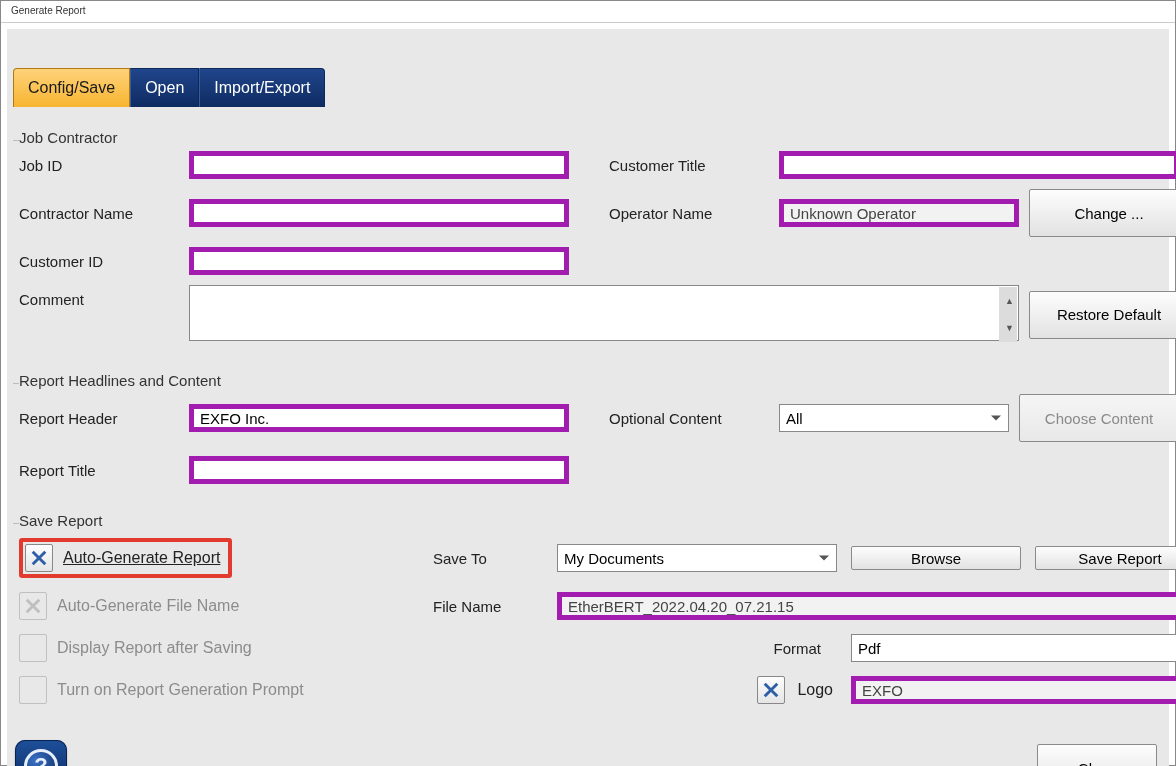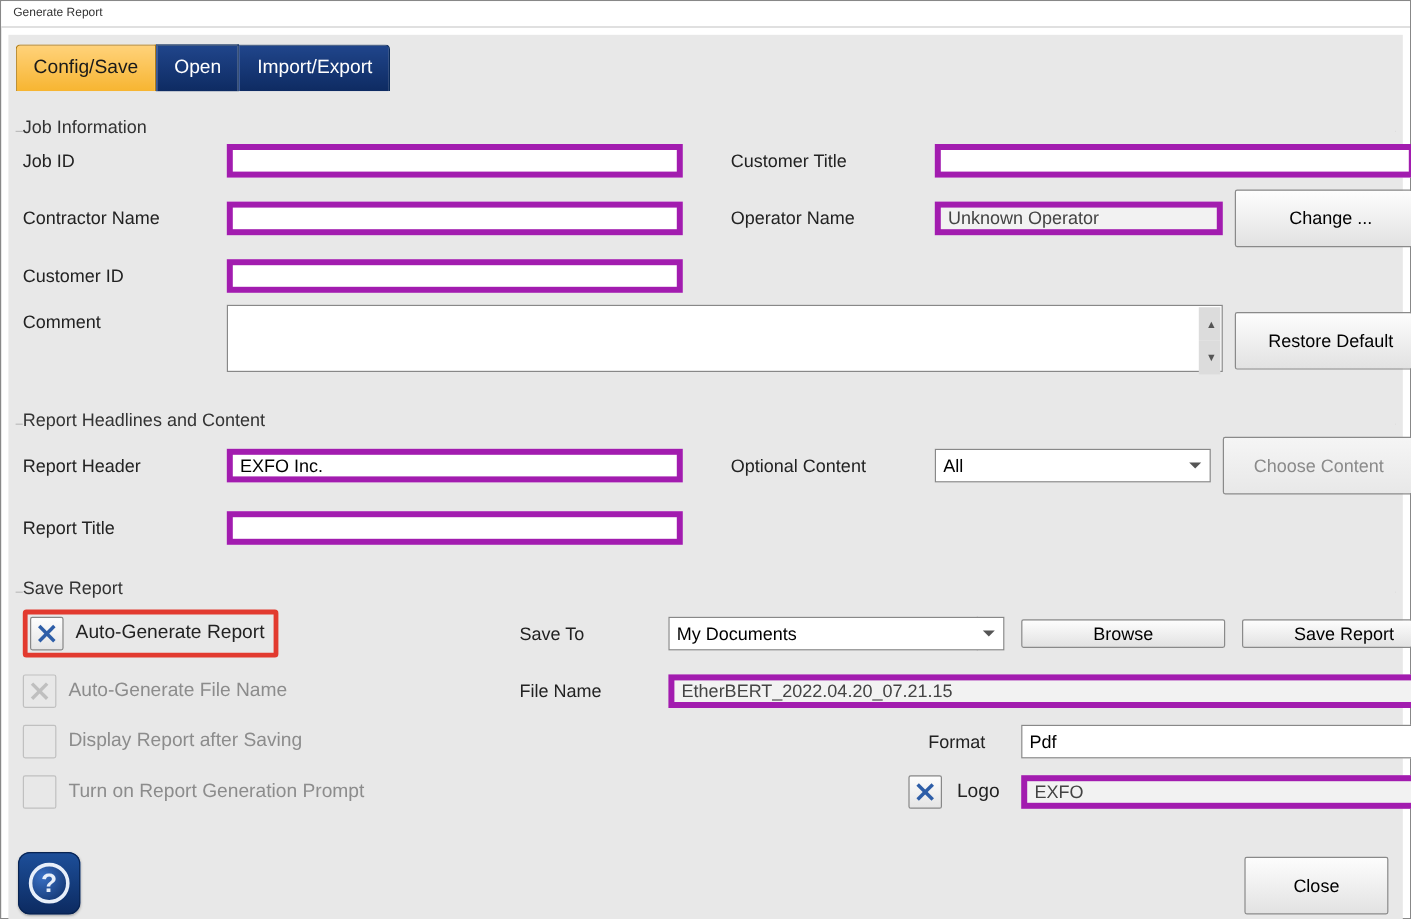--- a/index.html
+++ b/index.html
@@ -32,20 +32,21 @@
     display: flex;
     flex-direction: column;
     position: relative;
   }
   
   .tab-row {
     display: flex;
     align-items: center;
     padding: 8px 6px 0 6px;
     gap: 0;
+    margin-top: 31px;
   }
   .tab {
     padding: 10px 14px;
     font-size: 16px;
     color: #fff;
     border: 1px solid #0a2a5a;
     border-bottom: none;
     background: linear-gradient(#20458b, #0e2b62);
     cursor: pointer;
     position: relative;
@@ -214,20 +215,21 @@
   .chk-label { font-size: 16px; }
   .chk-label.disabled { color: #8c8c8c; }
   .highlight-box {
     border: 4px solid #e23a2f;
     border-radius: 3px;
     padding: 2px 8px 2px 2px;
     display: inline-flex;
     align-items: center;
     gap: 10px;
     width: fit-content;
+    text-decoration: underline;
   }
   
   .bottom-bar {
     display: flex;
     align-items: flex-end;
     justify-content: space-between;
     padding: 18px 10px 10px 6px;
     margin-top: auto;
   }
   .help-btn {
@@ -280,21 +282,21 @@
 
     <div class="tab-row">
       <div class="tab active">Config/Save</div>
       <div class="tab">Open</div>
       <div class="tab">Import/Export</div>
     </div>
 
     <div class="tab-content">
 
       <div class="group">
-        <div class="group-legend">Job Information</div>
+        <div class="group-legend">Job Contractor</div>
         <div class="group-border">
           <div class="form-grid">
 
             <div class="lbl">Job ID</div>
             <input class="txt" type="text" value="" style="">
             <div></div>
             <div class="lbl">Customer Title</div>
             <div style="grid-column: span 2; display:grid; grid-template-columns: 1fr; ">
               <input class="txt" type="text" style="width: 400px;" value="">
             </div>

